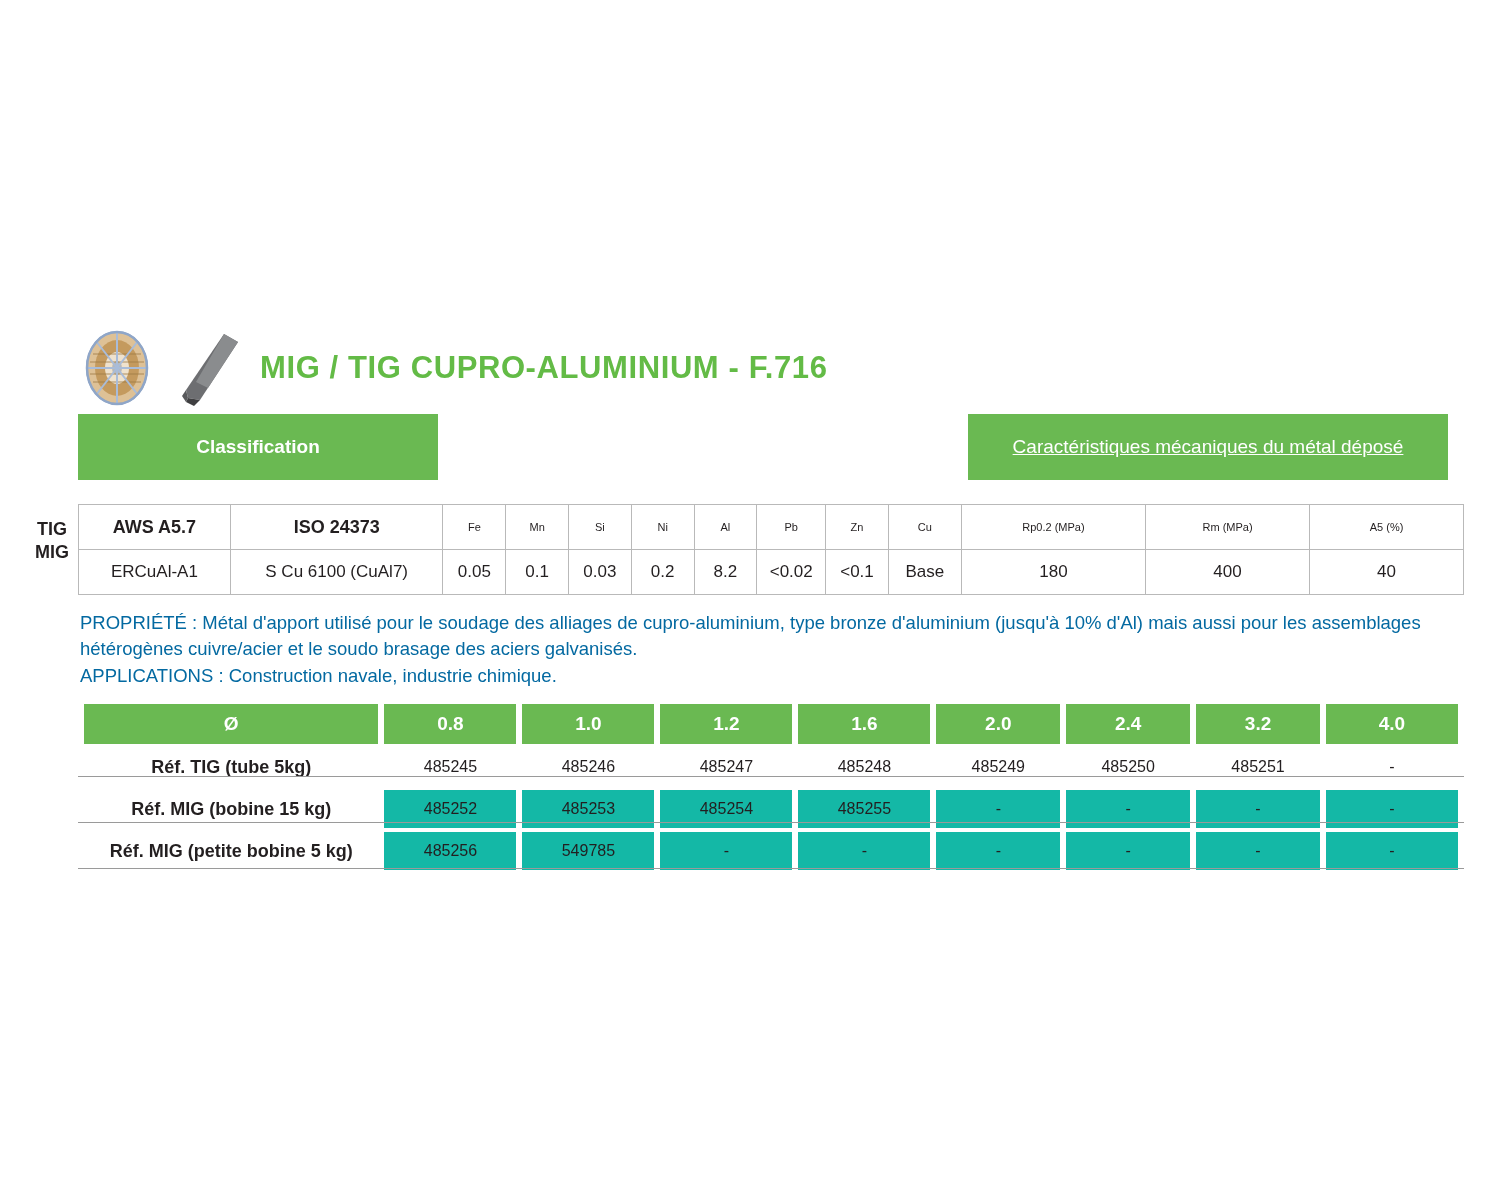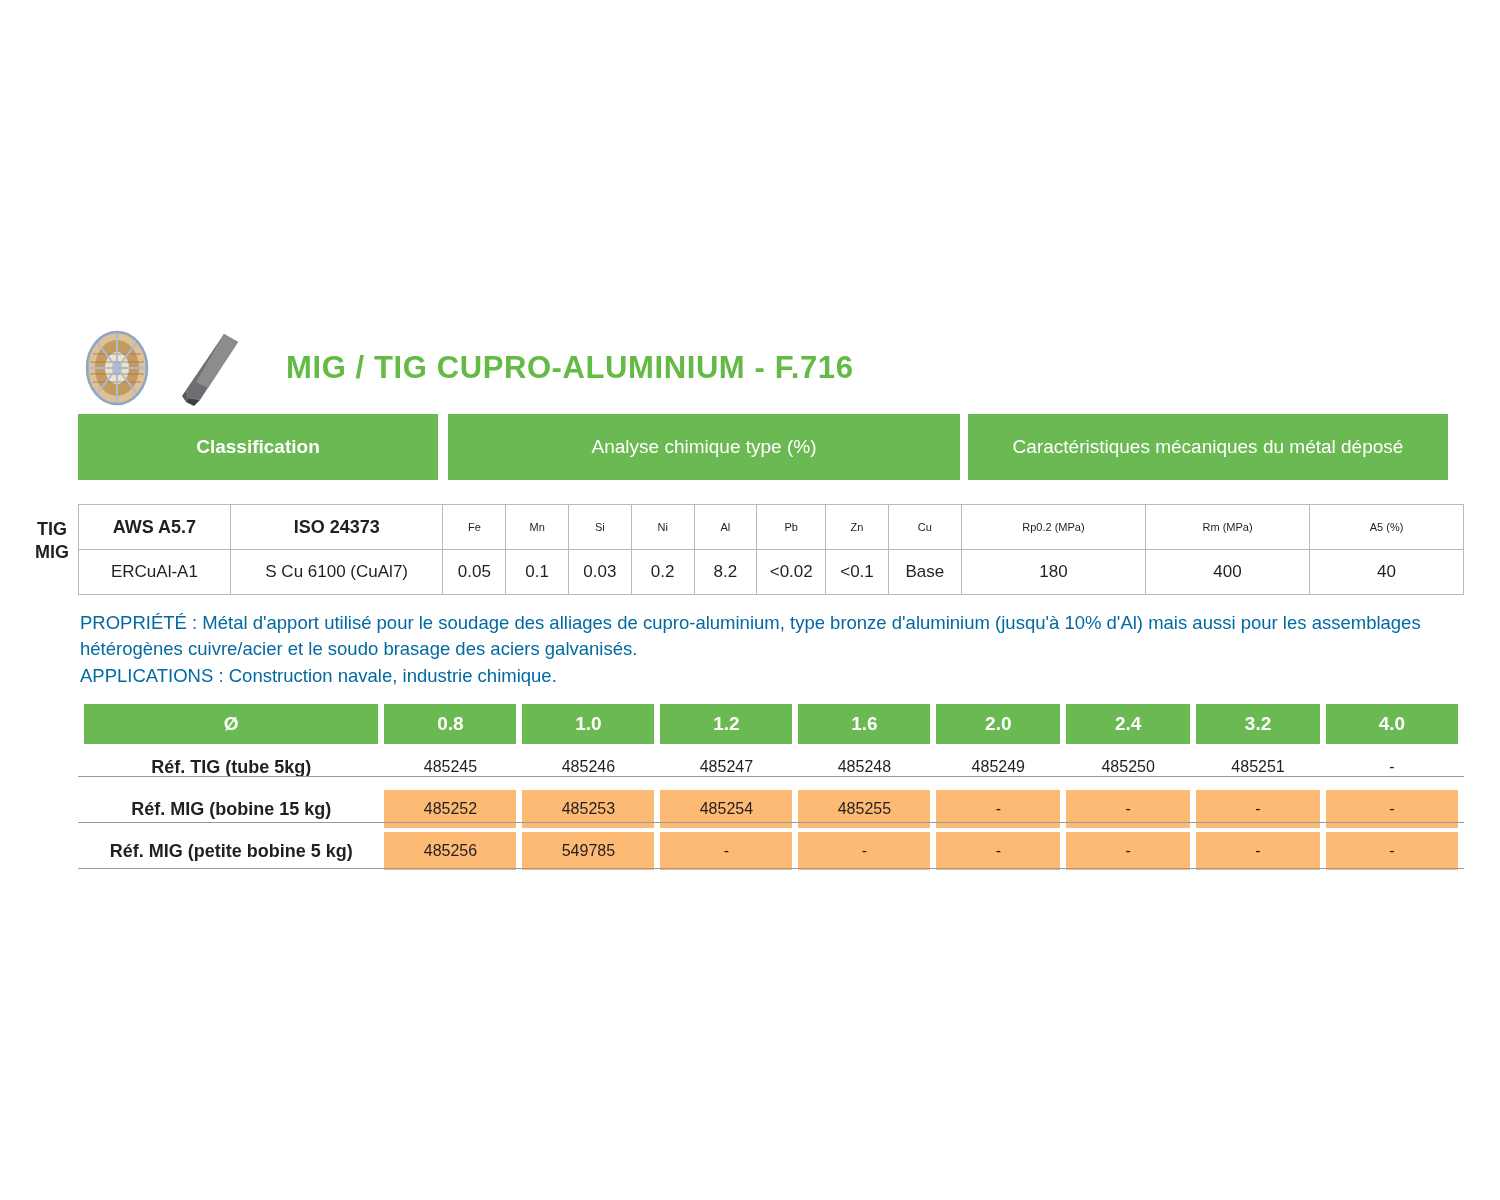--- a/index.html
+++ b/index.html
@@ -44,21 +44,20 @@
     height: 80px;
     position: relative;
     flex: 0 0 auto;
     margin-left: 12px;
   }
   .title {
     font-size: 31px;
     font-weight: bold;
     color: #63bb46;
     letter-spacing: 0.6px;
-    margin-left: 26px;
     white-space: nowrap;
   }
 
   
   .band-row {
     position: absolute;
     left: 78px;
     top: 414px;
     width: 1386px;
     height: 66px;
@@ -70,21 +69,21 @@
     background: #6ab952;
     color: #ffffff;
     display: flex;
     align-items: center;
     justify-content: center;
     font-size: 19px;
     white-space: nowrap;
   }
   .band.classification { left: 0px;  width: 360px; font-weight: bold; }
   .band.analyse        { left: 370px; width: 512px; }
-  .band.meca           { left: 890px; width: 480px; }
+  .band.meca           { left: 890px; width: 480px; text-decoration: underline; }
 
   
   .tigmig {
     position: absolute;
     left: 28px;
     top: 518px;
     width: 48px;
     font-size: 18px;
     font-weight: bold;
     line-height: 1.25;
@@ -154,21 +153,21 @@
     width: 290px;
   }
   .dia-table tr.headrow td {
     background: #6ab952;
     color: #ffffff;
     font-weight: bold;
     font-size: 19px;
     height: 38px;
   }
   .dia-table tr.alt td {
-    background: #fdba74;
+    background: #14b8a6;
   }
   .dia-table tr.alt td.label {
     background: transparent;
   }
   .rule {
     position: absolute;
     left: 78px;
     width: 1386px;
     height: 1px;
     background: #9a9a9a;
@@ -208,21 +207,20 @@
         <polygon points="56,6 70,14 40,60 28,54" fill="#8a8c8e"></polygon>
         <polygon points="20,70 32,72 26,78 18,74" fill="#3f3f41"></polygon>
         <polygon points="18,62 20,70 18,74 14,68" fill="#58595b"></polygon>
       </svg>
     </div>
     <div class="title">MIG / TIG CUPRO-ALUMINIUM - F.716</div>
   </div>
 
   <div class="band-row">
     <div class="band classification">Classification</div>
-    <div class="band analyse">Analyse chimique type (%)</div>
     <div class="band meca">Caractéristiques mécaniques du métal déposé</div>
   </div>
 
   <div class="tigmig">
     <div>TIG</div>
     <div>MIG</div>
   </div>
 
   <table class="spec-table">
     <colgroup>

